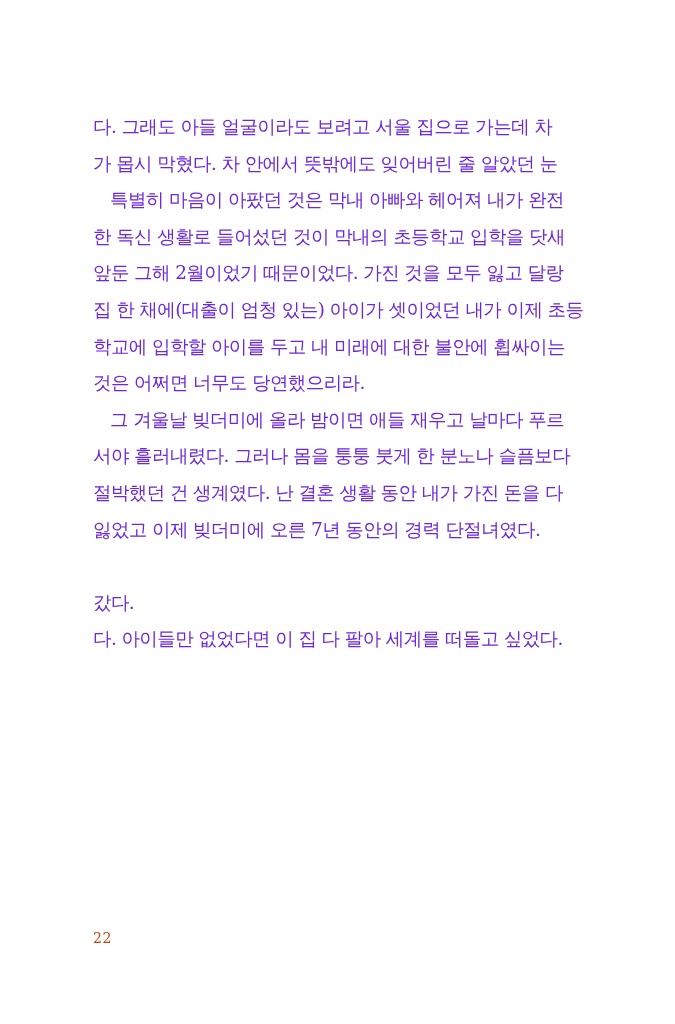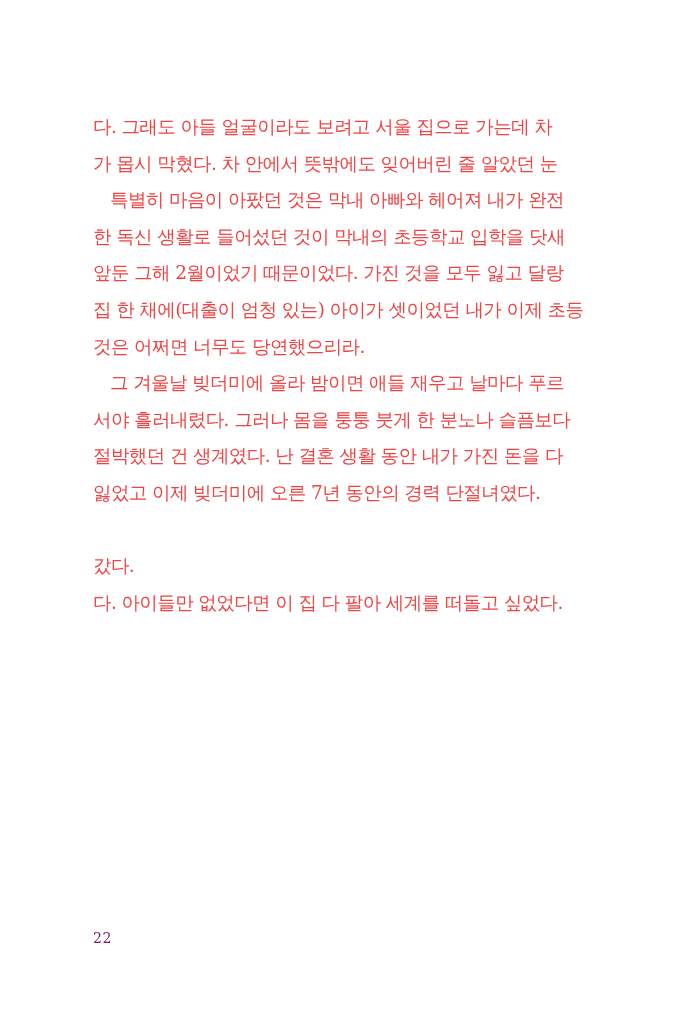--- a/index.html
+++ b/index.html
@@ -20,21 +20,21 @@
     height: 1024px;
     background: #ffffff;
   }
   .text-block {
     position: absolute;
     left: 93px;
     top: 109px;
     width: 448px;
     font-family: "DejaVu Serif", "Liberation Serif", serif;
     font-size: 18.5px;
-    color: #ef4444;
+    color: #6d28d9;
     letter-spacing: -0.6px;
   }
   .line {
     height: 36.6px;
     line-height: 36.6px;
     white-space: nowrap;
     text-align: justify;
     text-align-last: justify;
   }
   .line.last {
@@ -45,40 +45,41 @@
   }
   .gap {
     height: 36.6px;
   }
   .page-number {
     position: absolute;
     left: 93px;
     top: 930px;
     font-family: "DejaVu Serif", "Liberation Serif", serif;
     font-size: 14px;
-    color: #701a75;
+    color: #c2410c;
     letter-spacing: 0.5px;
   }
 </style>
 </head>
 <body>
 
 <div class="page">
   <div class="text-block">
 
     <div>
       <div class="line">다. 그래도 아들 얼굴이라도 보려고 서울 집으로 가는데 차</div>
       <div class="line">가 몹시 막혔다. 차 안에서 뜻밖에도 잊어버린 줄 알았던 눈</div>
     </div>
 
     <div>
       <div class="line indent">특별히 마음이 아팠던 것은 막내 아빠와 헤어져 내가 완전</div>
       <div class="line">한 독신 생활로 들어섰던 것이 막내의 초등학교 입학을 닷새</div>
       <div class="line">앞둔 그해 2월이었기 때문이었다. 가진 것을 모두 잃고 달랑</div>
       <div class="line">집 한 채에(대출이 엄청 있는) 아이가 셋이었던 내가 이제 초등</div>
+      <div class="line">학교에 입학할 아이를 두고 내 미래에 대한 불안에 휩싸이는</div>
       <div class="line last">것은 어쩌면 너무도 당연했으리라.</div>
     </div>
 
     <div>
       <div class="line indent">그 겨울날 빚더미에 올라 밤이면 애들 재우고 날마다 푸르</div>
       <div class="line">서야 흘러내렸다. 그러나 몸을 퉁퉁 붓게 한 분노나 슬픔보다</div>
       <div class="line">절박했던 건 생계였다. 난 결혼 생활 동안 내가 가진 돈을 다</div>
       <div class="line last">잃었고 이제 빚더미에 오른 7년 동안의 경력 단절녀였다.</div>
     </div>
 

